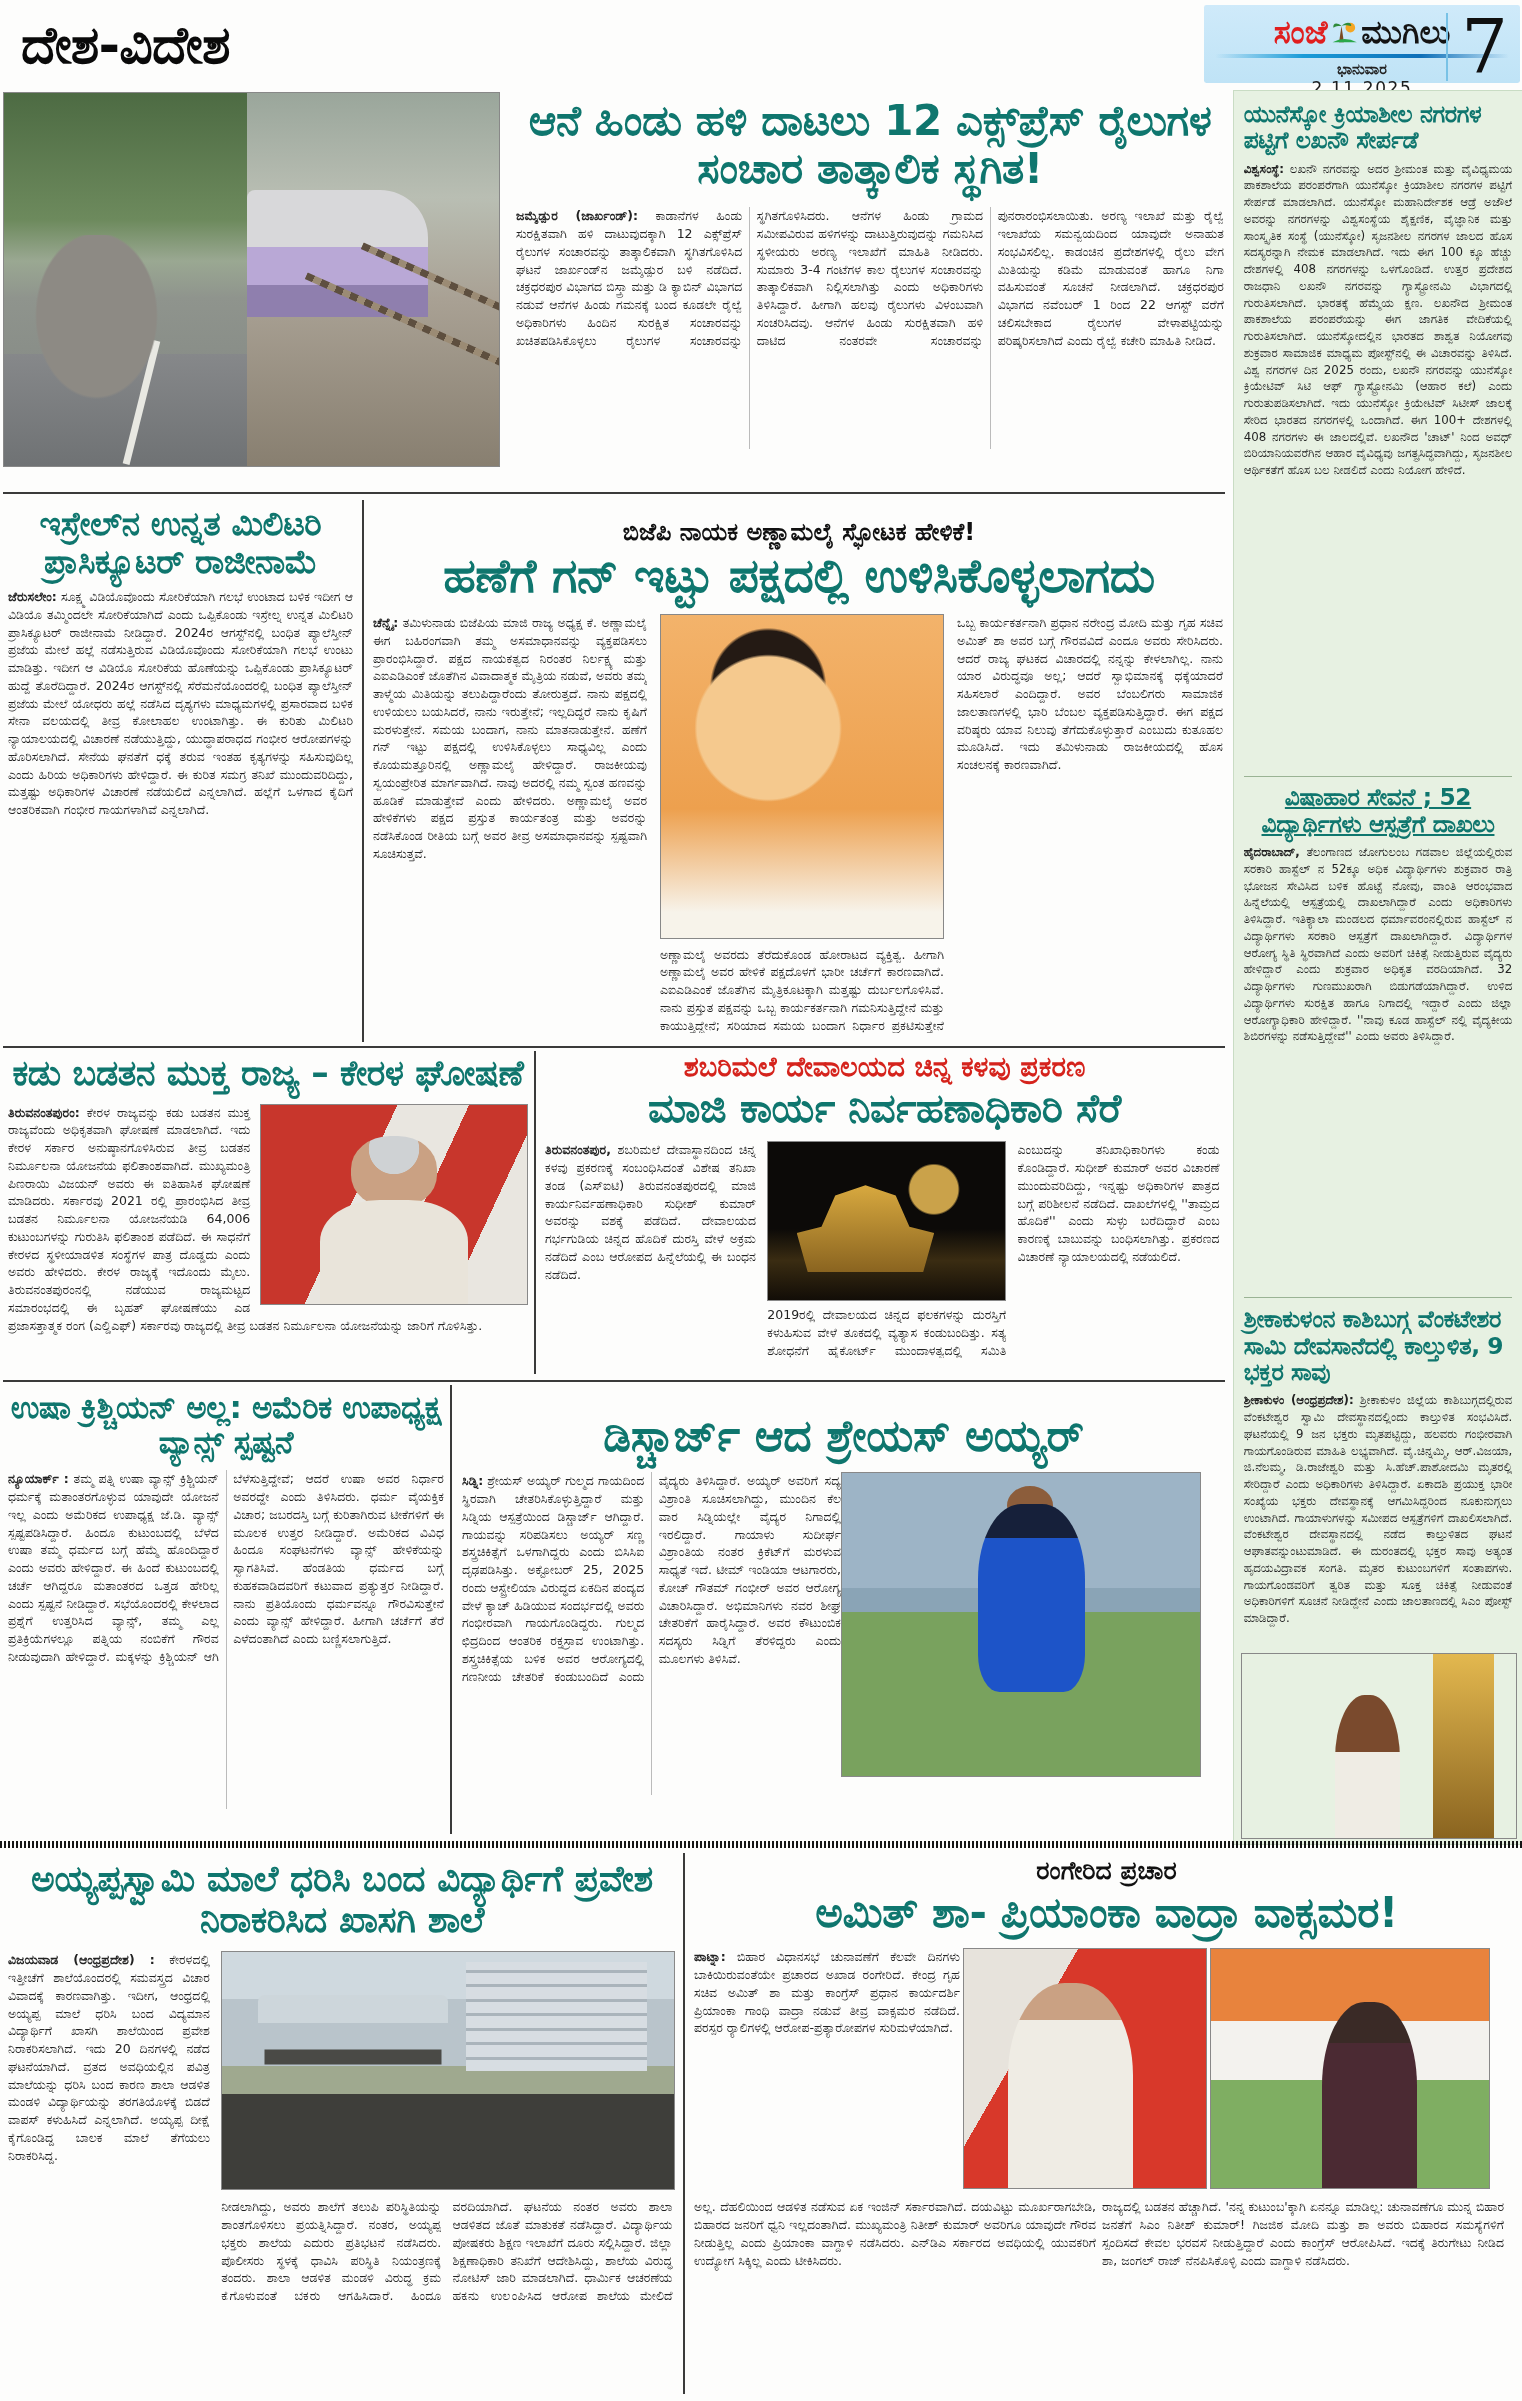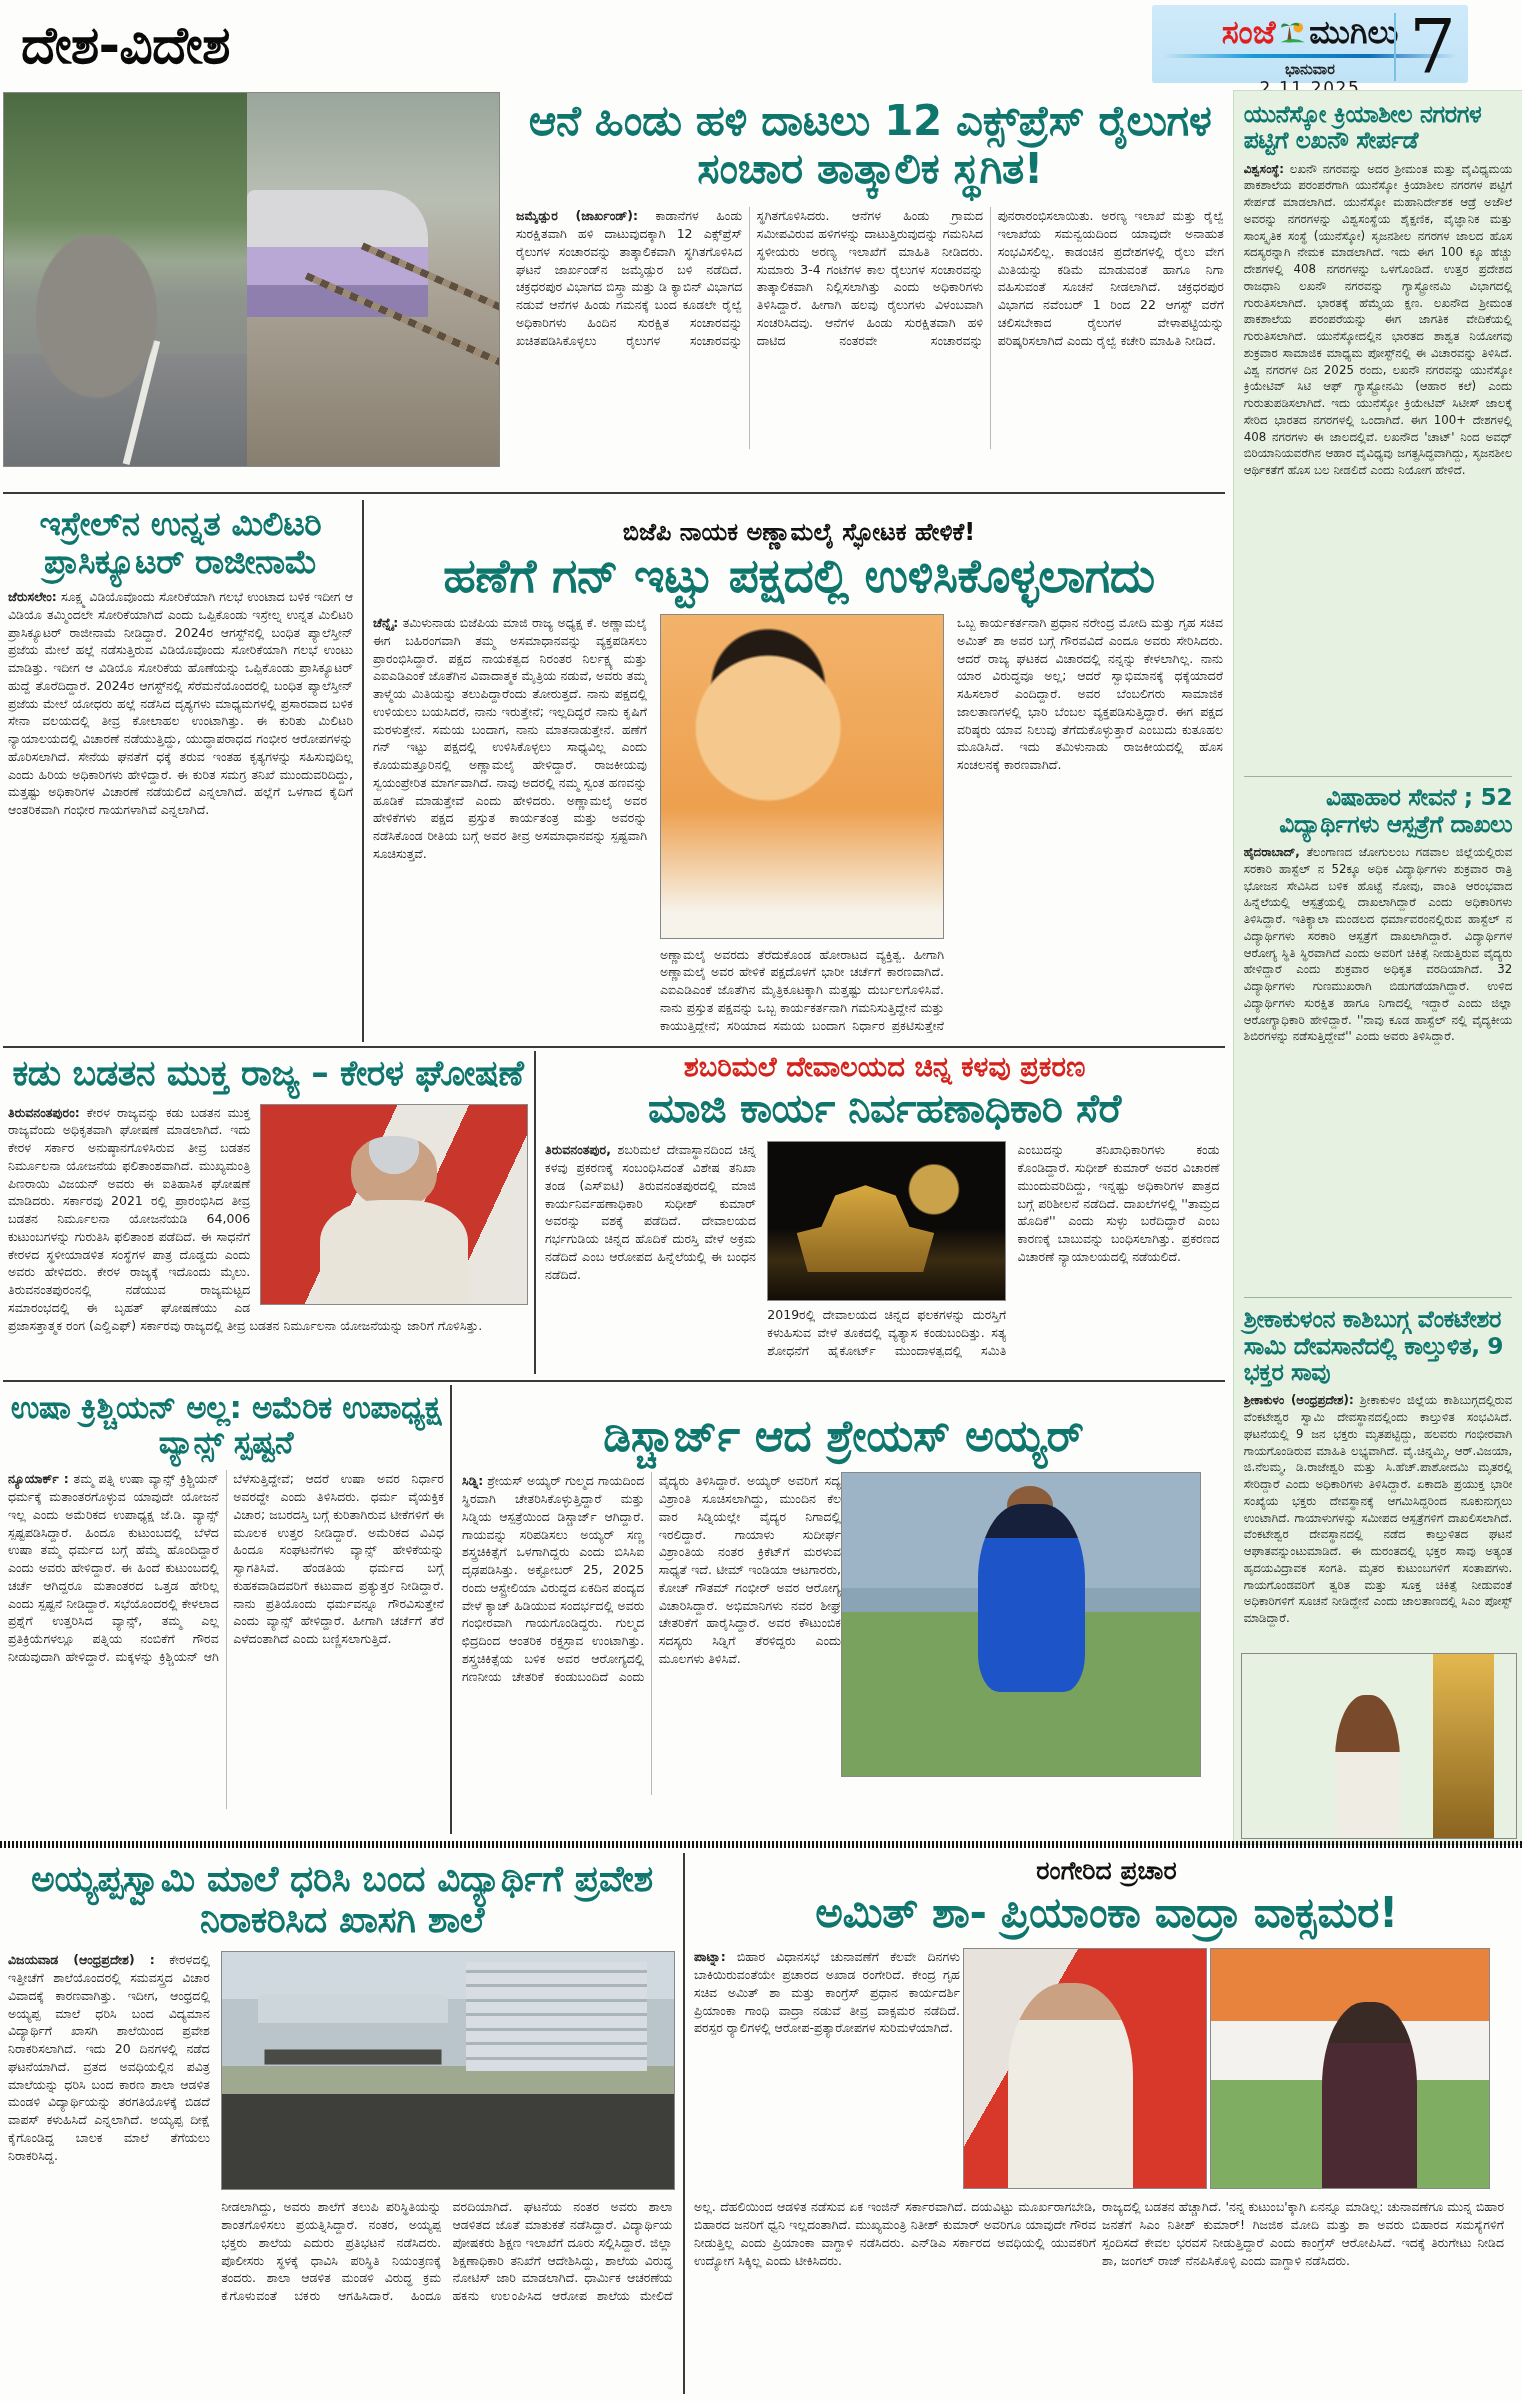--- a/index.html
+++ b/index.html
@@ -60,21 +60,21 @@
   .ph-temple-gold{background:radial-gradient(circle at 72% 42%,#f0cf6e 0 18%,transparent 19%),linear-gradient(180deg,#2a2télé?,#000) ,linear-gradient(115deg,#171310 0 40%,#8a6a28 40% 70%,#caa24a 70% 100%);}
   .ph-temple-gold .pillar{position:absolute;right:8%;top:0;width:22%;height:100%;background:linear-gradient(180deg,#e3b84f,#8a6420);}
   .ph-temple-gold .priest{position:absolute;left:34%;top:22%;width:24%;height:78%;background:linear-gradient(180deg,#7a4a2d 0 40%,#efece4 40% 100%);border-radius:45% 45% 0 0;}
   .section-title{font-size:52px;font-weight:bold;color:#0a0a0a;letter-spacing:-0.8px;}
 </style>
 </head>
 <body>
 
 <div class="abs section-title" style="left:21px;top:14.5px;">ದೇಶ-ವಿದೇಶ</div>
 
-<div class="abs masthead" style="left:1152px;top:4.8px;width:316px;height:78px;">
+<div class="abs masthead" style="left:1204px;top:4.8px;width:316px;height:78px;">
   <div class="mast-name">
     <span class="mast-red">ಸಂಜೆ</span>
     <span style="display:inline-block;width:27.4px;height:27.4px;">
       <svg viewBox="0 0 34 34" width="27.4" height="27.4">
         <circle cx="24" cy="12" r="6" fill="#f5a623"></circle>
         <path d="M10 30 L13 10 L16 30 Z" fill="#7a4a21"></path>
         <path d="M13 10 C6 4,2 8,3 12 C8 9,12 10,13 10 Z" fill="#2e8b3a"></path>
         <path d="M13 10 C20 3,26 6,25 10 C19 8,14 9,13 10 Z" fill="#2e8b3a"></path>
         <path d="M2 30 Q17 22 32 30 Z" fill="#2aa84a"></path>
       </svg>
@@ -110,21 +110,21 @@
 </article>
 
 <aside class="abs greencol" style="left:1233px;top:90px;width:288px;height:1753px;padding:0;">
   <div style="padding:9.7px 9.7px 0 9.7px;">
     <h2 class="headline" style="font-size:23.4px;margin:0 0 6.5px 0;text-align:left;">ಯುನೆಸ್ಕೋ ಕ್ರಿಯಾಶೀಲ ನಗರಗಳ ಪಟ್ಟಿಗೆ ಲಖನೌ ಸೇರ್ಪಡೆ</h2>
     <div class="body-txt" style="font-size:11.8px;height:607px;">
       <span class="dl">ವಿಶ್ವಸಂಸ್ಥೆ:</span>
       <span>ಲಖನೌ ನಗರವನ್ನು ಅದರ ಶ್ರೀಮಂತ ಮತ್ತು ವೈವಿಧ್ಯಮಯ ಪಾಕಶಾಲೆಯ ಪರಂಪರೆಗಾಗಿ ಯುನೆಸ್ಕೋ ಕ್ರಿಯಾಶೀಲ ನಗರಗಳ ಪಟ್ಟಿಗೆ ಸೇರ್ಪಡೆ ಮಾಡಲಾಗಿದೆ. ಯುನೆಸ್ಕೋ ಮಹಾನಿರ್ದೇಶಕ ಆಡ್ರೆ ಅಜೌಲೆ ಅವರನ್ನು ನಗರಗಳನ್ನು ವಿಶ್ವಸಂಸ್ಥೆಯ ಶೈಕ್ಷಣಿಕ, ವೈಜ್ಞಾನಿಕ ಮತ್ತು ಸಾಂಸ್ಕೃತಿಕ ಸಂಸ್ಥೆ (ಯುನೆಸ್ಕೋ) ಸೃಜನಶೀಲ ನಗರಗಳ ಜಾಲದ ಹೊಸ ಸದಸ್ಯರನ್ನಾಗಿ ನೇಮಕ ಮಾಡಲಾಗಿದೆ. ಇದು ಈಗ 100 ಕ್ಕೂ ಹೆಚ್ಚು ದೇಶಗಳಲ್ಲಿ 408 ನಗರಗಳನ್ನು ಒಳಗೊಂಡಿದೆ. ಉತ್ತರ ಪ್ರದೇಶದ ರಾಜಧಾನಿ ಲಖನೌ ನಗರವನ್ನು ಗ್ಯಾಸ್ಟ್ರೋನಮಿ ವಿಭಾಗದಲ್ಲಿ ಗುರುತಿಸಲಾಗಿದೆ. ಭಾರತಕ್ಕೆ ಹೆಮ್ಮೆಯ ಕ್ಷಣ. ಲಖನೌದ ಶ್ರೀಮಂತ ಪಾಕಶಾಲೆಯ ಪರಂಪರೆಯನ್ನು ಈಗ ಜಾಗತಿಕ ವೇದಿಕೆಯಲ್ಲಿ ಗುರುತಿಸಲಾಗಿದೆ. ಯುನೆಸ್ಕೋದಲ್ಲಿನ ಭಾರತದ ಶಾಶ್ವತ ನಿಯೋಗವು ಶುಕ್ರವಾರ ಸಾಮಾಜಿಕ ಮಾಧ್ಯಮ ಪೋಸ್ಟ್‌ನಲ್ಲಿ ಈ ವಿಚಾರವನ್ನು ತಿಳಿಸಿದೆ. ವಿಶ್ವ ನಗರಗಳ ದಿನ 2025 ರಂದು, ಲಖನೌ ನಗರವನ್ನು ಯುನೆಸ್ಕೋ ಕ್ರಿಯೇಟಿವ್ ಸಿಟಿ ಆಫ್ ಗ್ಯಾಸ್ಟ್ರೋನಮಿ (ಆಹಾರ ಕಲೆ) ಎಂದು ಗುರುತುಪಡಿಸಲಾಗಿದೆ. ಇದು ಯುನೆಸ್ಕೋ ಕ್ರಿಯೇಟಿವ್ ಸಿಟೀಸ್ ಜಾಲಕ್ಕೆ ಸೇರಿದ ಭಾರತದ ನಗರಗಳಲ್ಲಿ ಒಂದಾಗಿದೆ. ಈಗ 100+ ದೇಶಗಳಲ್ಲಿ 408 ನಗರಗಳು ಈ ಜಾಲದಲ್ಲಿವೆ. ಲಖನೌದ 'ಚಾಟ್' ನಿಂದ ಅವಧ್ ಬಿರಿಯಾನಿಯವರೆಗಿನ ಆಹಾರ ವೈವಿಧ್ಯವು ಜಗತ್ಪ್ರಸಿದ್ಧವಾಗಿದ್ದು, ಸೃಜನಶೀಲ ಆರ್ಥಿಕತೆಗೆ ಹೊಸ ಬಲ ನೀಡಲಿದೆ ಎಂದು ನಿಯೋಗ ಹೇಳಿದೆ.</span>
     </div>
     <div class="g-div"></div>
-    <h2 class="headline" style="font-size:23.4px;margin:0 0 6.5px 0;text-align:right;">ವಿಷಾಹಾರ ಸೇವನೆ ; 52 ವಿದ್ಯಾರ್ಥಿಗಳು ಆಸ್ಪತ್ರೆಗೆ ದಾಖಲು</h2>
+    <h2 class="headline" style="font-size:23.4px;margin:0 0 6.5px 0;text-align:center;text-decoration:underline;">ವಿಷಾಹಾರ ಸೇವನೆ ; 52 ವಿದ್ಯಾರ್ಥಿಗಳು ಆಸ್ಪತ್ರೆಗೆ ದಾಖಲು</h2>
     <div class="body-txt" style="font-size:11.8px;height:445px;">
       <span class="dl">ಹೈದರಾಬಾದ್,</span>
       <span>ತೆಲಂಗಾಣದ ಜೋಗುಲಂಬ ಗಡವಾಲ ಜಿಲ್ಲೆಯಲ್ಲಿರುವ ಸರಕಾರಿ ಹಾಸ್ಟೆಲ್ ನ 52ಕ್ಕೂ ಅಧಿಕ ವಿದ್ಯಾರ್ಥಿಗಳು ಶುಕ್ರವಾರ ರಾತ್ರಿ ಭೋಜನ ಸೇವಿಸಿದ ಬಳಿಕ ಹೊಟ್ಟೆ ನೋವು, ವಾಂತಿ ಆರಂಭವಾದ ಹಿನ್ನೆಲೆಯಲ್ಲಿ ಆಸ್ಪತ್ರೆಯಲ್ಲಿ ದಾಖಲಾಗಿದ್ದಾರೆ ಎಂದು ಅಧಿಕಾರಿಗಳು ತಿಳಿಸಿದ್ದಾರೆ. ಇತಿಕ್ಯಾಲಾ ಮಂಡಲದ ಧರ್ಮಾವರಂನಲ್ಲಿರುವ ಹಾಸ್ಟೆಲ್ ನ ವಿದ್ಯಾರ್ಥಿಗಳು ಸರಕಾರಿ ಆಸ್ಪತ್ರೆಗೆ ದಾಖಲಾಗಿದ್ದಾರೆ. ವಿದ್ಯಾರ್ಥಿಗಳ ಆರೋಗ್ಯ ಸ್ಥಿತಿ ಸ್ಥಿರವಾಗಿದೆ ಎಂದು ಅವರಿಗೆ ಚಿಕಿತ್ಸೆ ನೀಡುತ್ತಿರುವ ವೈದ್ಯರು ಹೇಳಿದ್ದಾರೆ ಎಂದು ಶುಕ್ರವಾರ ಅಧಿಕೃತ ವರದಿಯಾಗಿದೆ. 32 ವಿದ್ಯಾರ್ಥಿಗಳು ಗುಣಮುಖರಾಗಿ ಬಿಡುಗಡೆಯಾಗಿದ್ದಾರೆ. ಉಳಿದ ವಿದ್ಯಾರ್ಥಿಗಳು ಸುರಕ್ಷಿತ ಹಾಗೂ ನಿಗಾದಲ್ಲಿ ಇದ್ದಾರೆ ಎಂದು ಜಿಲ್ಲಾ ಆರೋಗ್ಯಾಧಿಕಾರಿ ಹೇಳಿದ್ದಾರೆ. ''ನಾವು ಕೂಡ ಹಾಸ್ಟೆಲ್ ನಲ್ಲಿ ವೈದ್ಯಕೀಯ ಶಿಬಿರಗಳನ್ನು ನಡೆಸುತ್ತಿದ್ದೇವೆ'' ಎಂದು ಅವರು ತಿಳಿಸಿದ್ದಾರೆ.</span>
     </div>
     <div class="g-div"></div>
     <h2 class="headline" style="font-size:23.4px;margin:0 0 6.5px 0;text-align:left;">ಶ್ರೀಕಾಕುಳಂನ ಕಾಶಿಬುಗ್ಗ ವೆಂಕಟೇಶರ ಸಾಮಿ ದೇವಸಾನೆದಲ್ಲಿ ಕಾಲ್ತುಳಿತ, 9 ಭಕ್ತರ ಸಾವು</h2>
     <div class="body-txt" style="font-size:11.8px;height:345px;">
       <span class="dl">ಶ್ರೀಕಾಕುಳಂ (ಆಂಧ್ರಪ್ರದೇಶ):</span>
       <span>ಶ್ರೀಕಾಕುಳಂ ಜಿಲ್ಲೆಯ ಕಾಶಿಬುಗ್ಗದಲ್ಲಿರುವ ವೆಂಕಟೇಶ್ವರ ಸ್ವಾಮಿ ದೇವಸ್ಥಾನದಲ್ಲಿಂದು ಕಾಲ್ತುಳಿತ ಸಂಭವಿಸಿದೆ. ಘಟನೆಯಲ್ಲಿ 9 ಜನ ಭಕ್ತರು ಮೃತಪಟ್ಟಿದ್ದು, ಹಲವರು ಗಂಭೀರವಾಗಿ ಗಾಯಗೊಂಡಿರುವ ಮಾಹಿತಿ ಲಭ್ಯವಾಗಿದೆ. ವೈ.ಚಿನ್ನಮ್ಮಿ, ಆರ್.ವಿಜಯಾ, ಜಿ.ನೆಲಮ್ಮ, ಡಿ.ರಾಜೇಶ್ವರಿ ಮತ್ತು ಸಿ.ಹೆಚ್.ಪಾಶೋದಮಿ ಮೃತರಲ್ಲಿ ಸೇರಿದ್ದಾರೆ ಎಂದು ಅಧಿಕಾರಿಗಳು ತಿಳಿಸಿದ್ದಾರೆ. ಏಕಾದಶಿ ಪ್ರಯುಕ್ತ ಭಾರೀ ಸಂಖ್ಯೆಯ ಭಕ್ತರು ದೇವಸ್ಥಾನಕ್ಕೆ ಆಗಮಿಸಿದ್ದರಿಂದ ನೂಕುನುಗ್ಗಲು ಉಂಟಾಗಿದೆ. ಗಾಯಾಳುಗಳನ್ನು ಸಮೀಪದ ಆಸ್ಪತ್ರೆಗಳಿಗೆ ದಾಖಲಿಸಲಾಗಿದೆ. ವೆಂಕಟೇಶ್ವರ ದೇವಸ್ಥಾನದಲ್ಲಿ ನಡೆದ ಕಾಲ್ತುಳಿತದ ಘಟನೆ ಆಘಾತವನ್ನುಂಟುಮಾಡಿದೆ. ಈ ದುರಂತದಲ್ಲಿ ಭಕ್ತರ ಸಾವು ಅತ್ಯಂತ ಹೃದಯವಿದ್ರಾವಕ ಸಂಗತಿ. ಮೃತರ ಕುಟುಂಬಗಳಿಗೆ ಸಂತಾಪಗಳು. ಗಾಯಗೊಂಡವರಿಗೆ ತ್ವರಿತ ಮತ್ತು ಸೂಕ್ತ ಚಿಕಿತ್ಸೆ ನೀಡುವಂತೆ ಅಧಿಕಾರಿಗಳಿಗೆ ಸೂಚನೆ ನೀಡಿದ್ದೇನೆ ಎಂದು ಜಾಲತಾಣದಲ್ಲಿ ಸಿಎಂ ಪೋಸ್ಟ್ ಮಾಡಿದ್ದಾರೆ.</span>
     </div>

